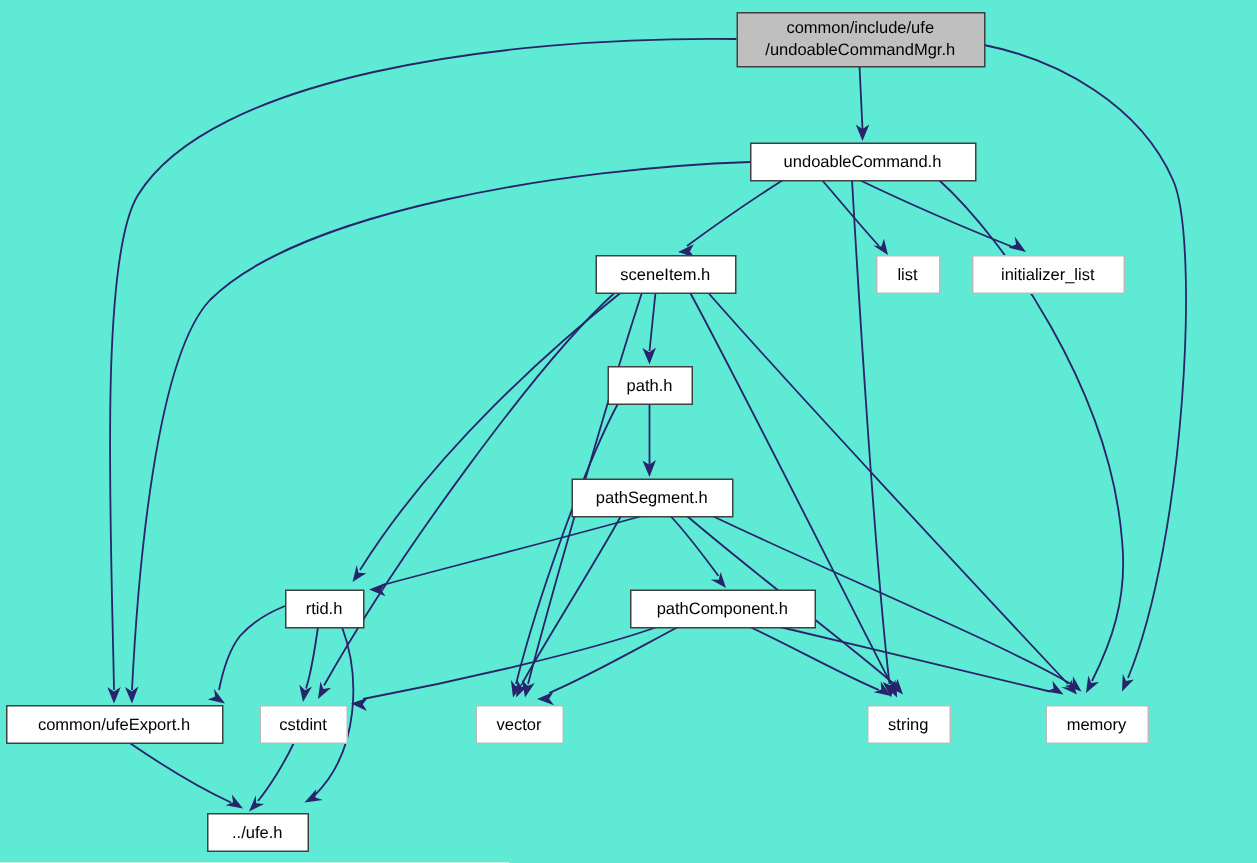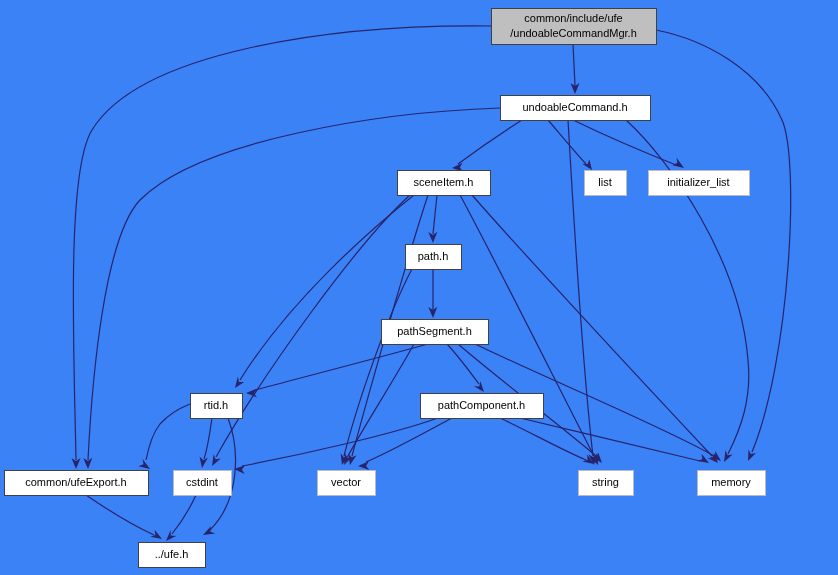--- a/index.html
+++ b/index.html
@@ -1,16 +1,16 @@
 <!DOCTYPE html>
 <html><head>
 <meta charset="utf-8">
 <style>
   html,body{margin:0;padding:0;background:#ffffff;}
-  #canvas{position:relative;width:838px;height:575px;background:#3b82f6;
+  #canvas{position:relative;width:838px;height:575px;background:#5eead4;
           font-family:"Liberation Sans",sans-serif;overflow:hidden;}
   svg{position:absolute;left:0;top:0;width:838px;height:575px;}
   .node-rect{stroke-width:1;}
   .node-label{font-family:"Liberation Sans",sans-serif;font-size:11px;
               fill:#000000;text-anchor:middle;dominant-baseline:middle;}
   .edge{fill:none;stroke:#27246b;stroke-width:1.2;}
   .arrow{fill:#27246b;stroke:none;}
 </style>
 </head>
 <body>

